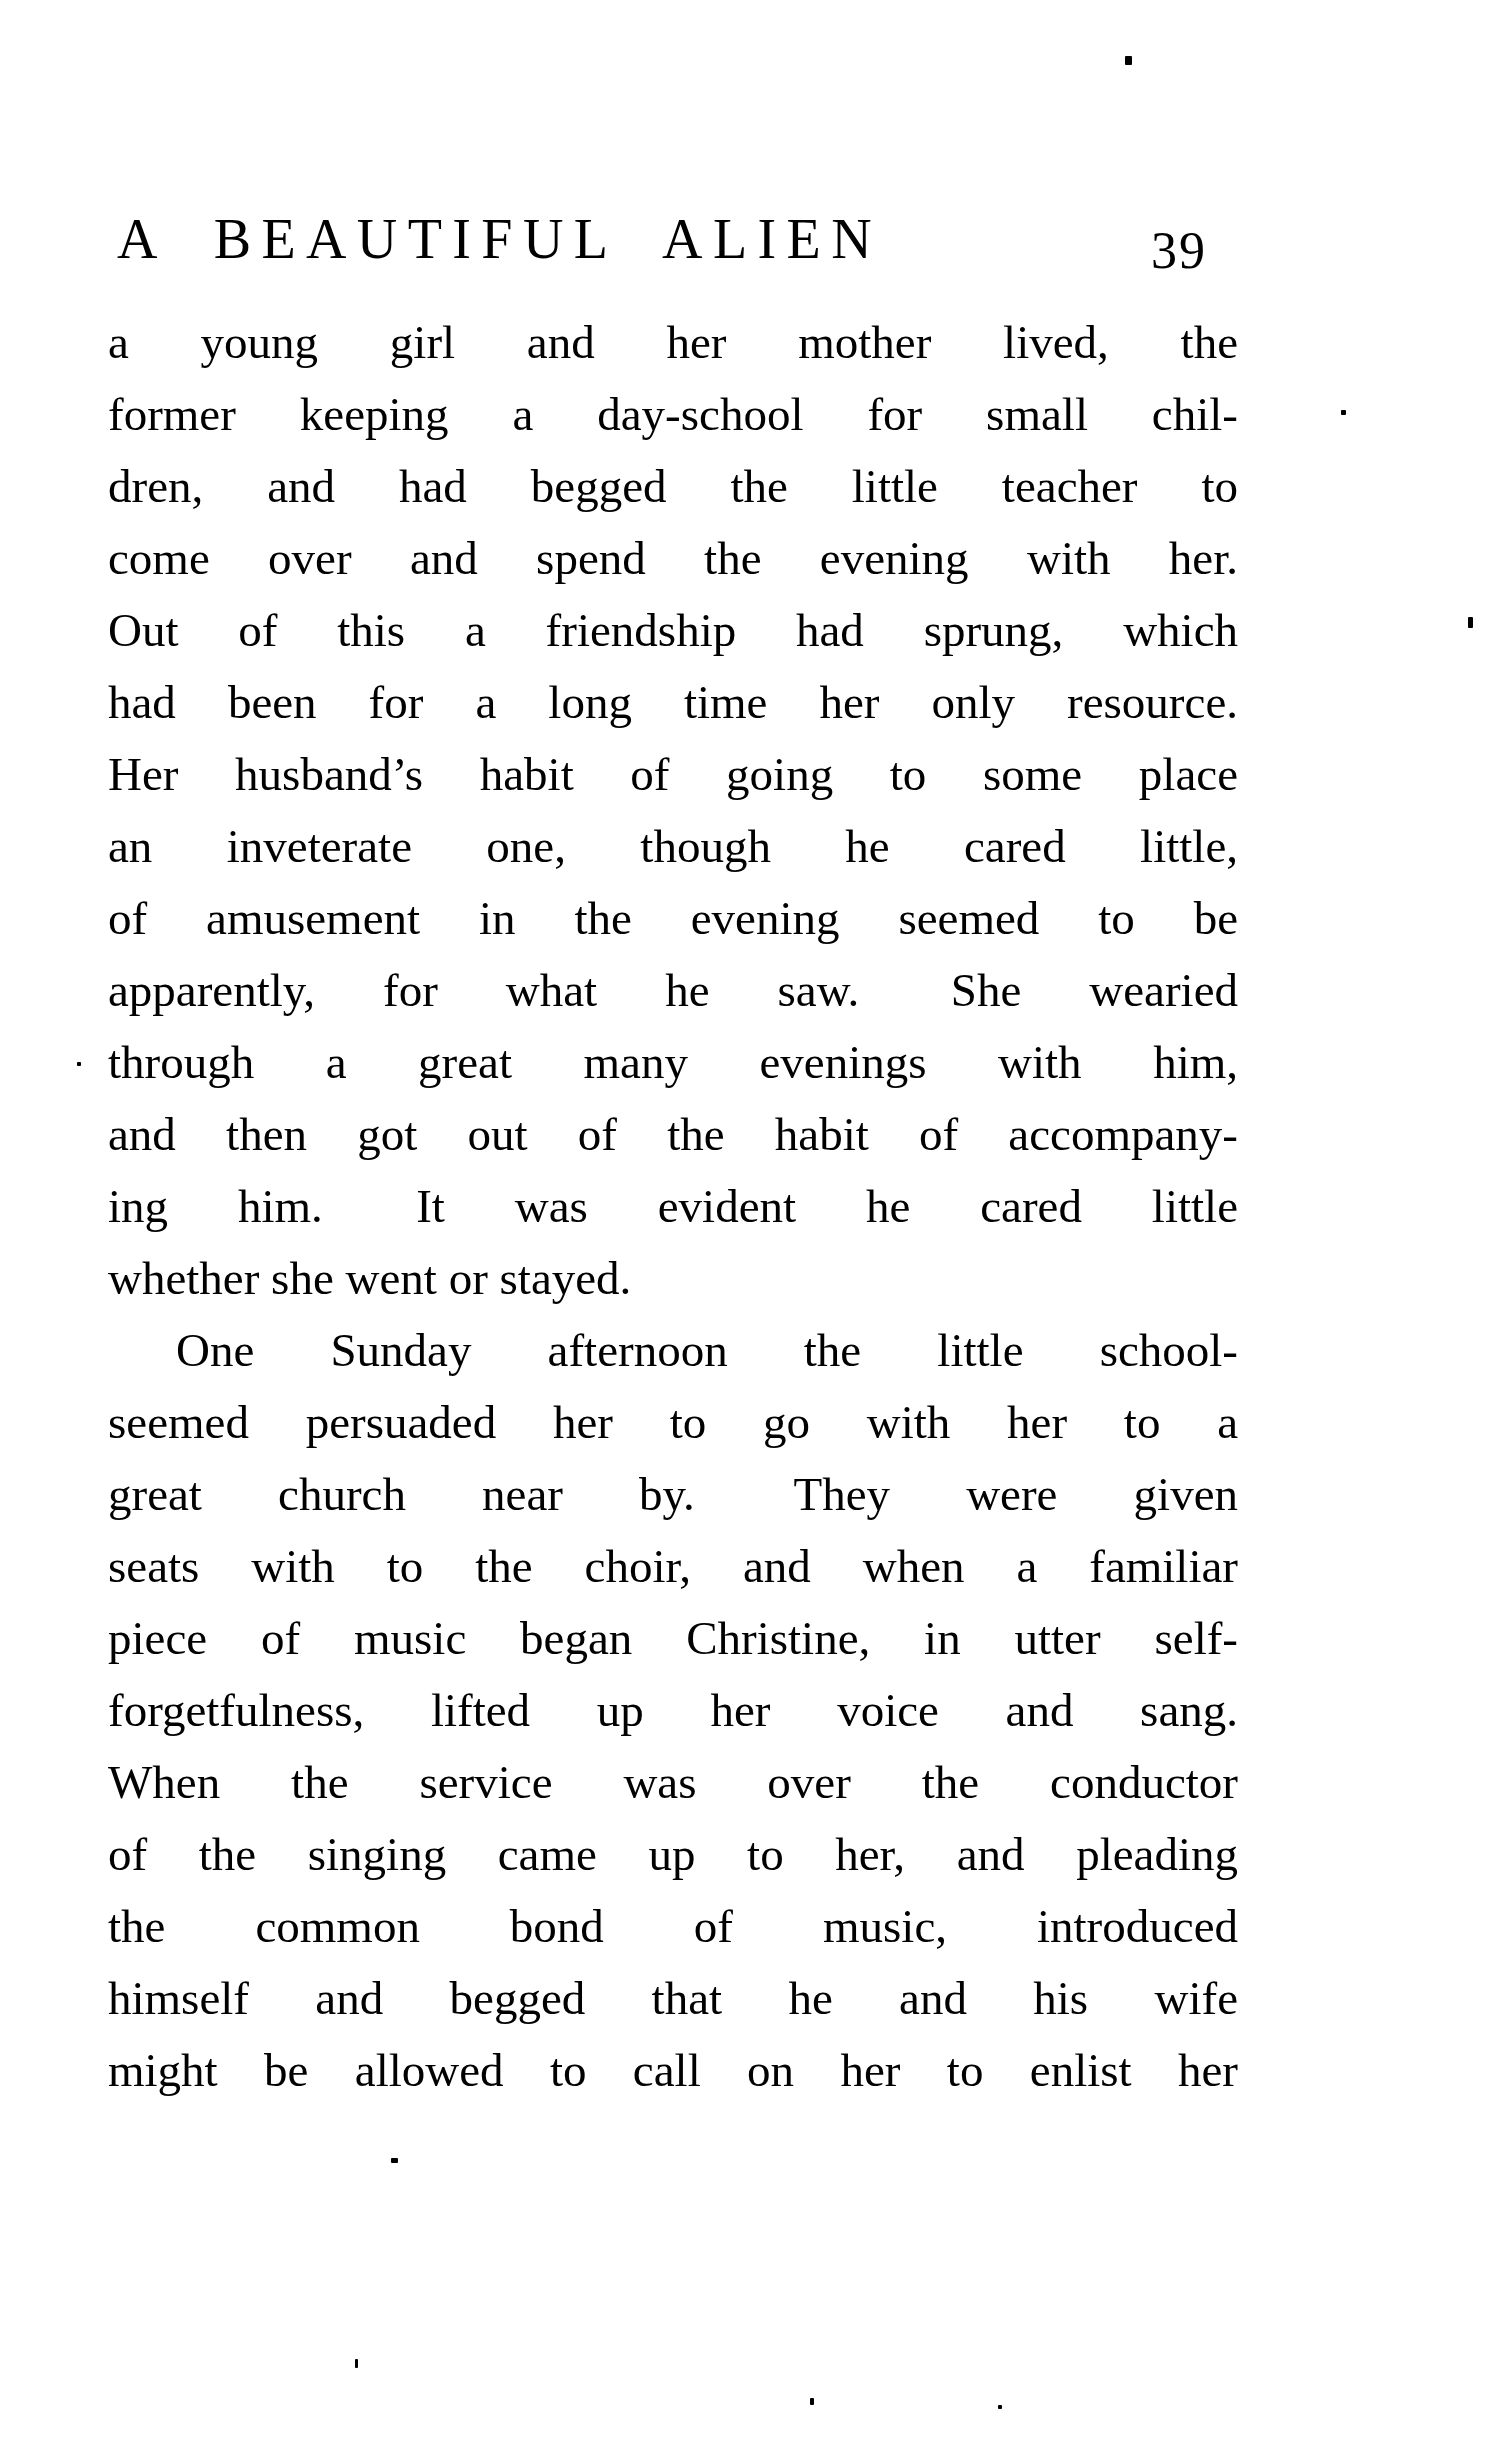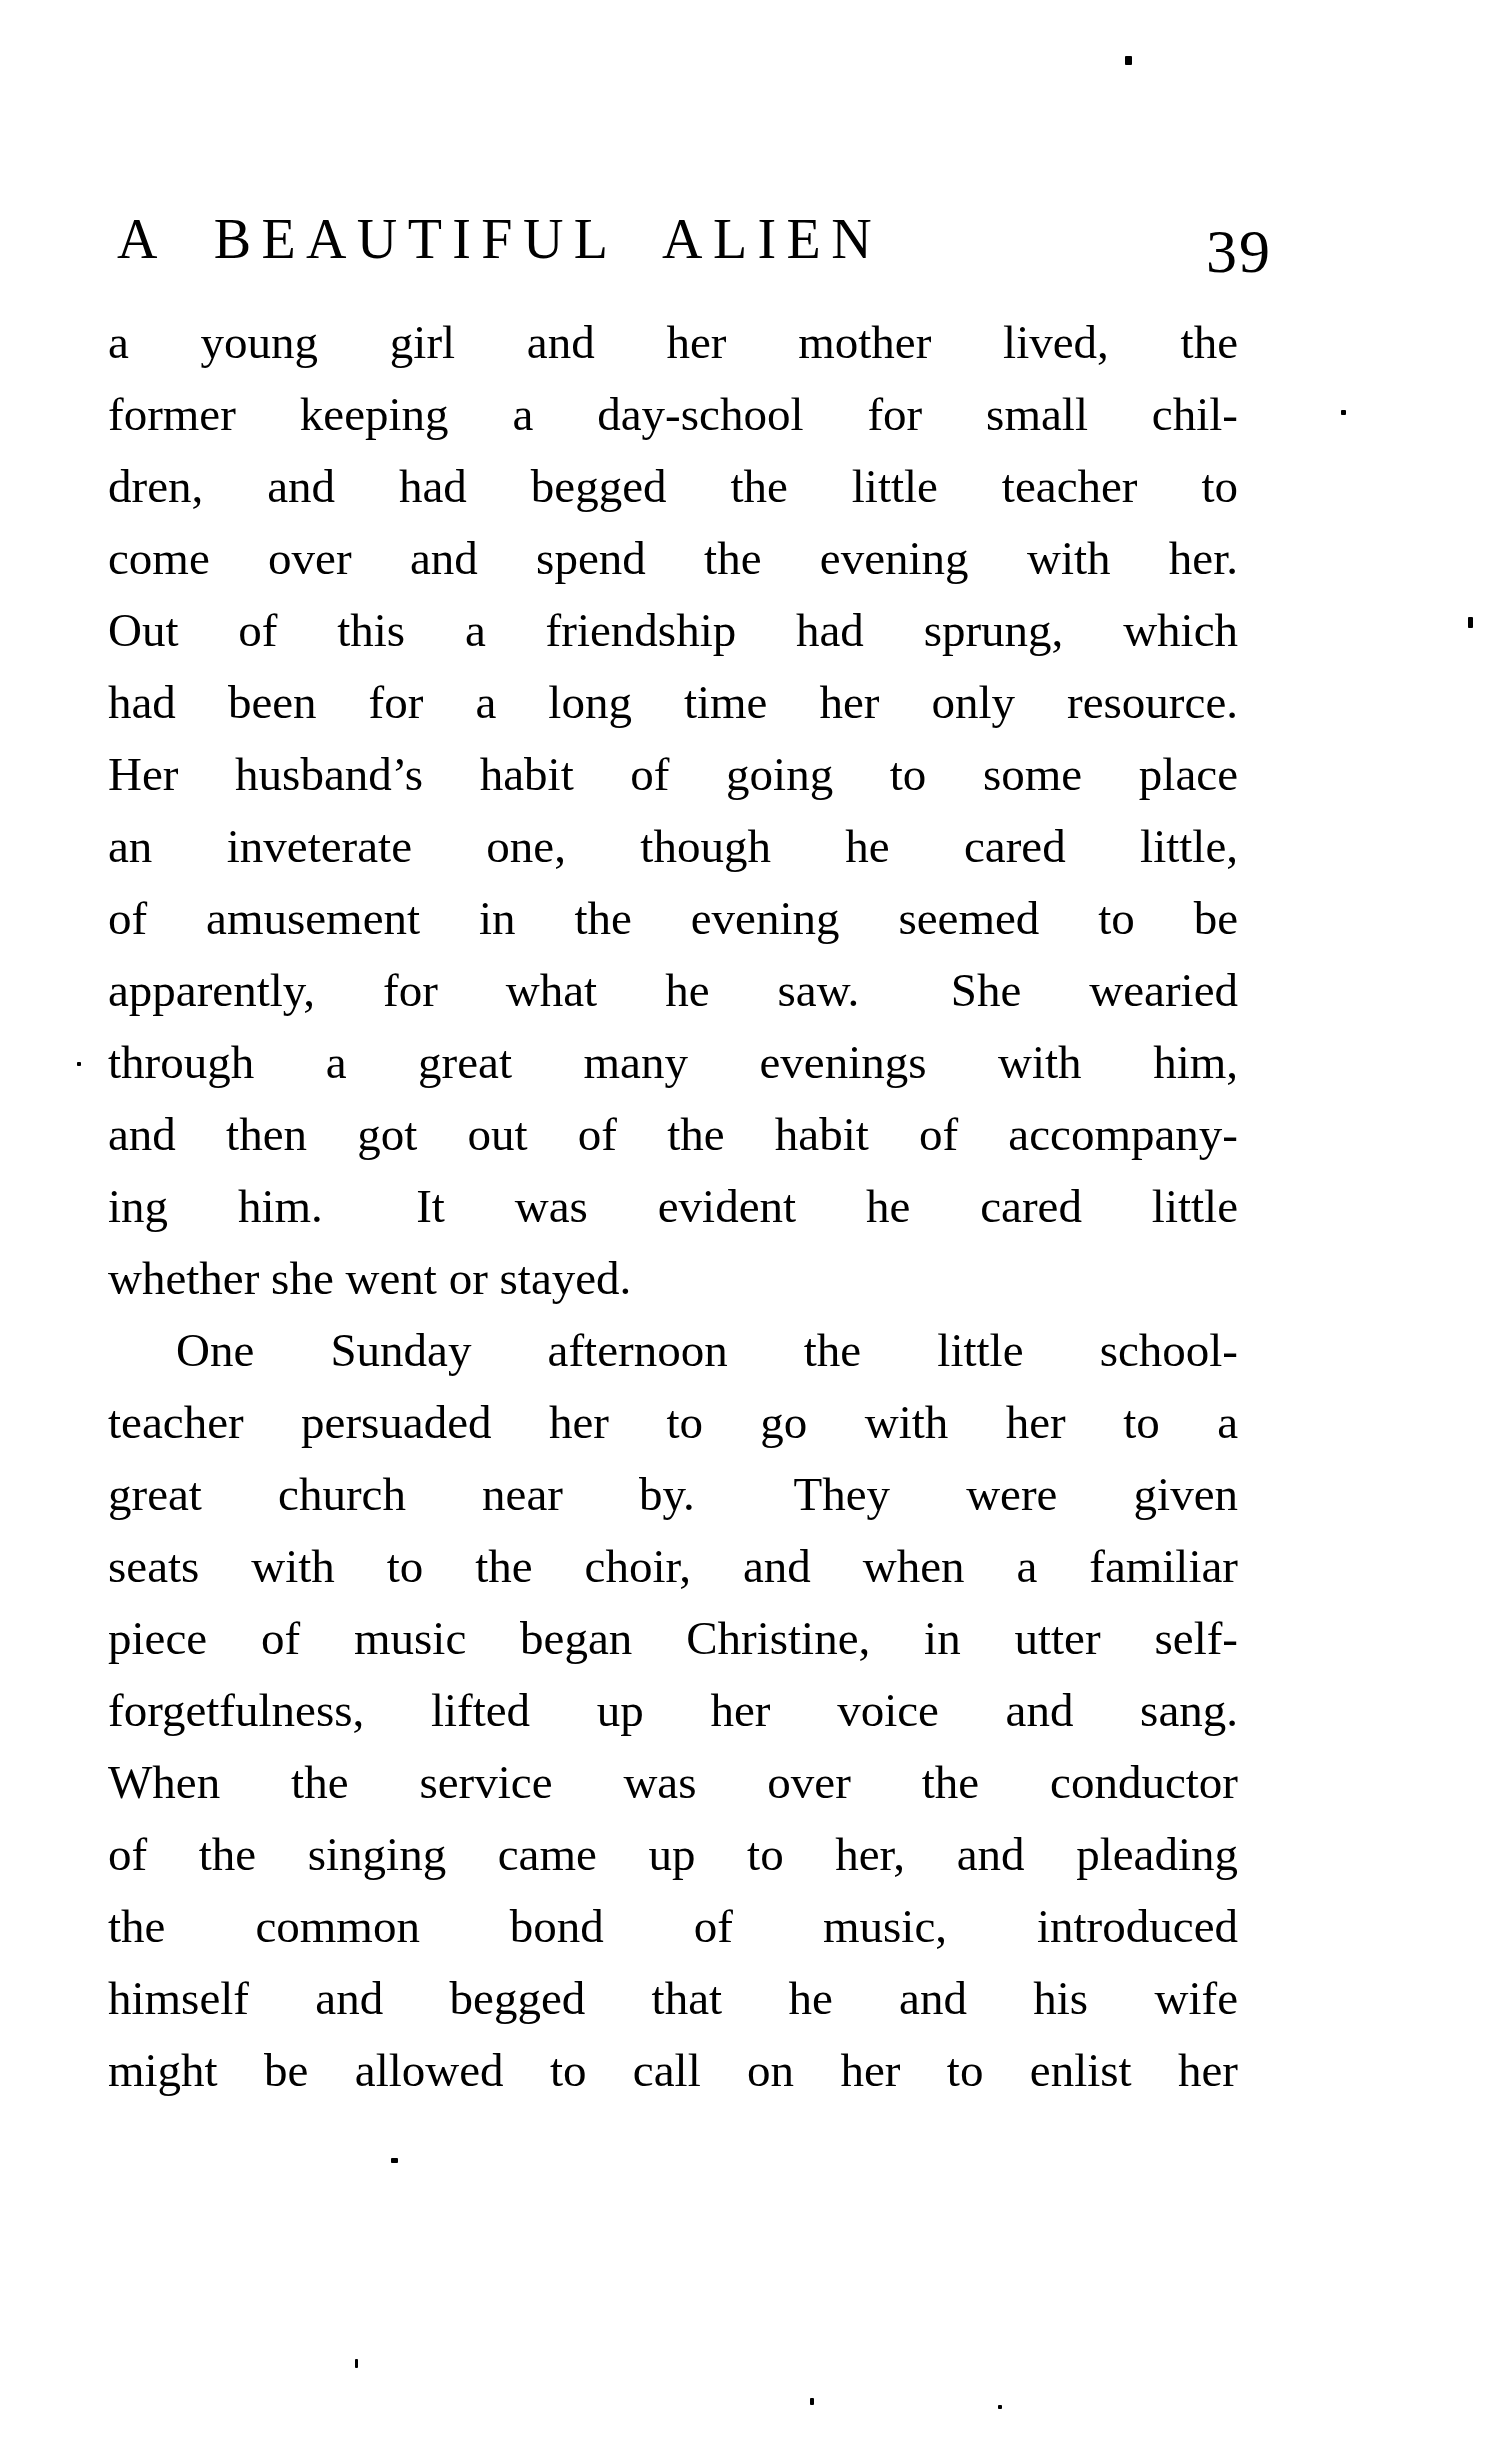--- a/index.html
+++ b/index.html
@@ -25,22 +25,22 @@
     font-size: 56px;
     line-height: 56px;
     letter-spacing: 10.4px;
     word-spacing: 24.5px;
     white-space: nowrap;
     font-weight: normal;
   }
   .page-number {
     position: absolute;
     top: 220px;
-    left: 1206px;
-    font-size: 62px;
+    left: 1151px;
+    font-size: 52px;
     line-height: 62px;
     letter-spacing: 1.9px;
   }
   .body-text {
     position: absolute;
     top: 306px;
     left: 108px;
     width: 1130px;
     font-size: 47px;
   }
@@ -83,21 +83,21 @@
       <div class="line">had been for a long time her only resource.</div>
       <div class="line">Her husband’s habit of going to some place</div>
       <div class="line">an inveterate one, though he cared little,</div>
       <div class="line">of amusement in the evening seemed to be</div>
       <div class="line">apparently, for what he saw.  She wearied</div>
       <div class="line">through a great many evenings with him,</div>
       <div class="line">and then got out of the habit of accompany-</div>
       <div class="line">ing him.  It was evident he cared little</div>
       <div class="line para-end">whether she went or stayed.</div>
       <div class="line indent">One Sunday afternoon the little school-</div>
-      <div class="line">teacher persuaded her to go with her to a</div>
+      <div class="line">seemed persuaded her to go with her to a</div>
       <div class="line">great church near by.  They were given</div>
       <div class="line">seats with to the choir, and when a familiar</div>
       <div class="line">piece of music began Christine, in utter self-</div>
       <div class="line">forgetfulness, lifted up her voice and sang.</div>
       <div class="line">When the service was over the conductor</div>
       <div class="line">of the singing came up to her, and pleading</div>
       <div class="line">the common bond of music, introduced</div>
       <div class="line">himself and begged that he and his wife</div>
       <div class="line">might be allowed to call on her to enlist her</div>
     </div>

